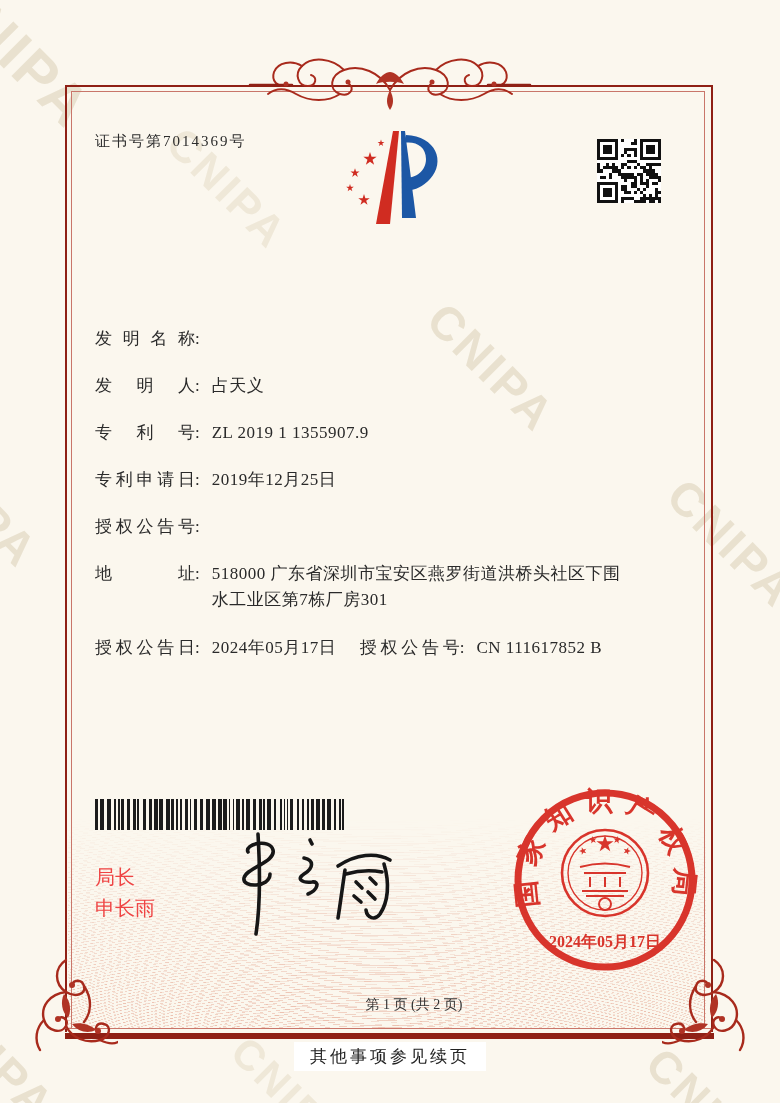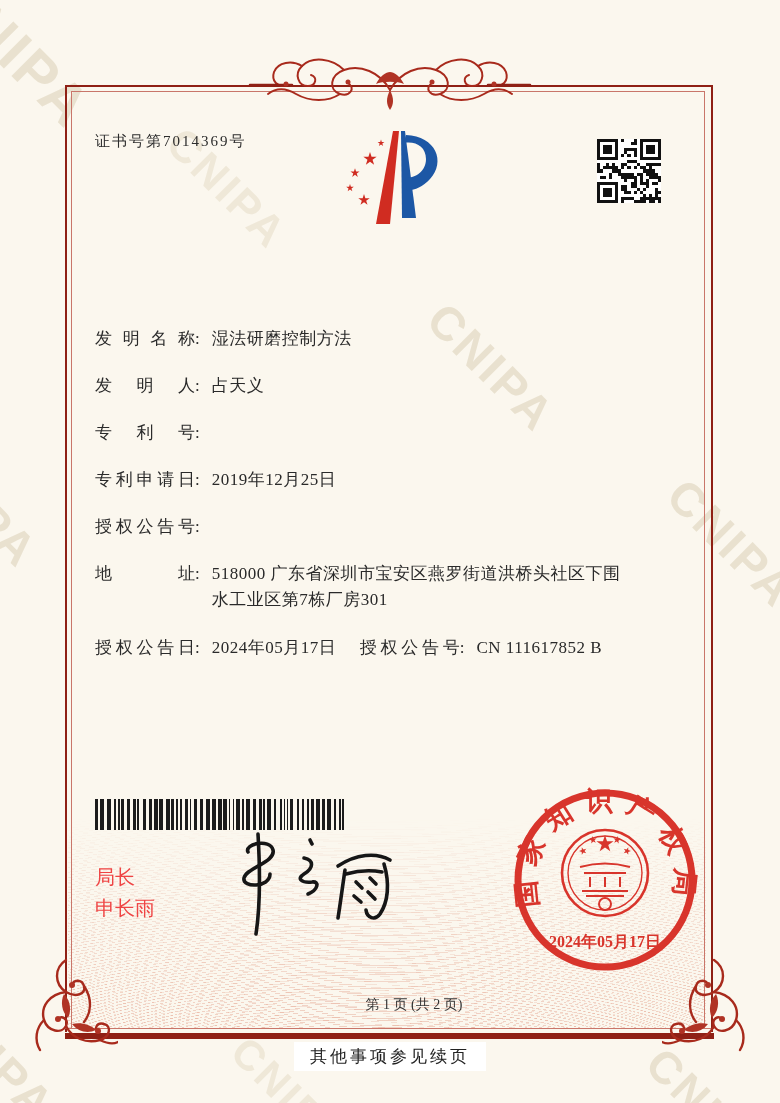--- a/index.html
+++ b/index.html
@@ -291,30 +291,30 @@
         <rect x="3" y="45" width="15" height="15" fill="#ffffff"></rect>
         <rect x="6" y="48" width="9" height="9"></rect>
       </g>
   </svg>
 
 
   <div class="fields">
     <div class="frow">
       <span class="flabel">发明名称</span>
         <span class="fcolon">:</span>
-        <span class="fval">湿法研磨控制方法</span>
     </div>
     <div class="frow">
       <span class="flabel">发明人</span>
         <span class="fcolon">:</span>
         <span class="fval">占天义</span>
     </div>
     <div class="frow">
       <span class="flabel">专利号</span>
         <span class="fcolon">:</span>
+        <span class="fval">ZL 2019 1 1355907.9</span>
     </div>
     <div class="frow">
       <span class="flabel">专利申请日</span>
         <span class="fcolon">:</span>
         <span class="fval">2019年12月25日</span>
     </div>
     <div class="frow">
       <span class="flabel">授权公告号</span>
         <span class="fcolon">:</span>
     </div>

